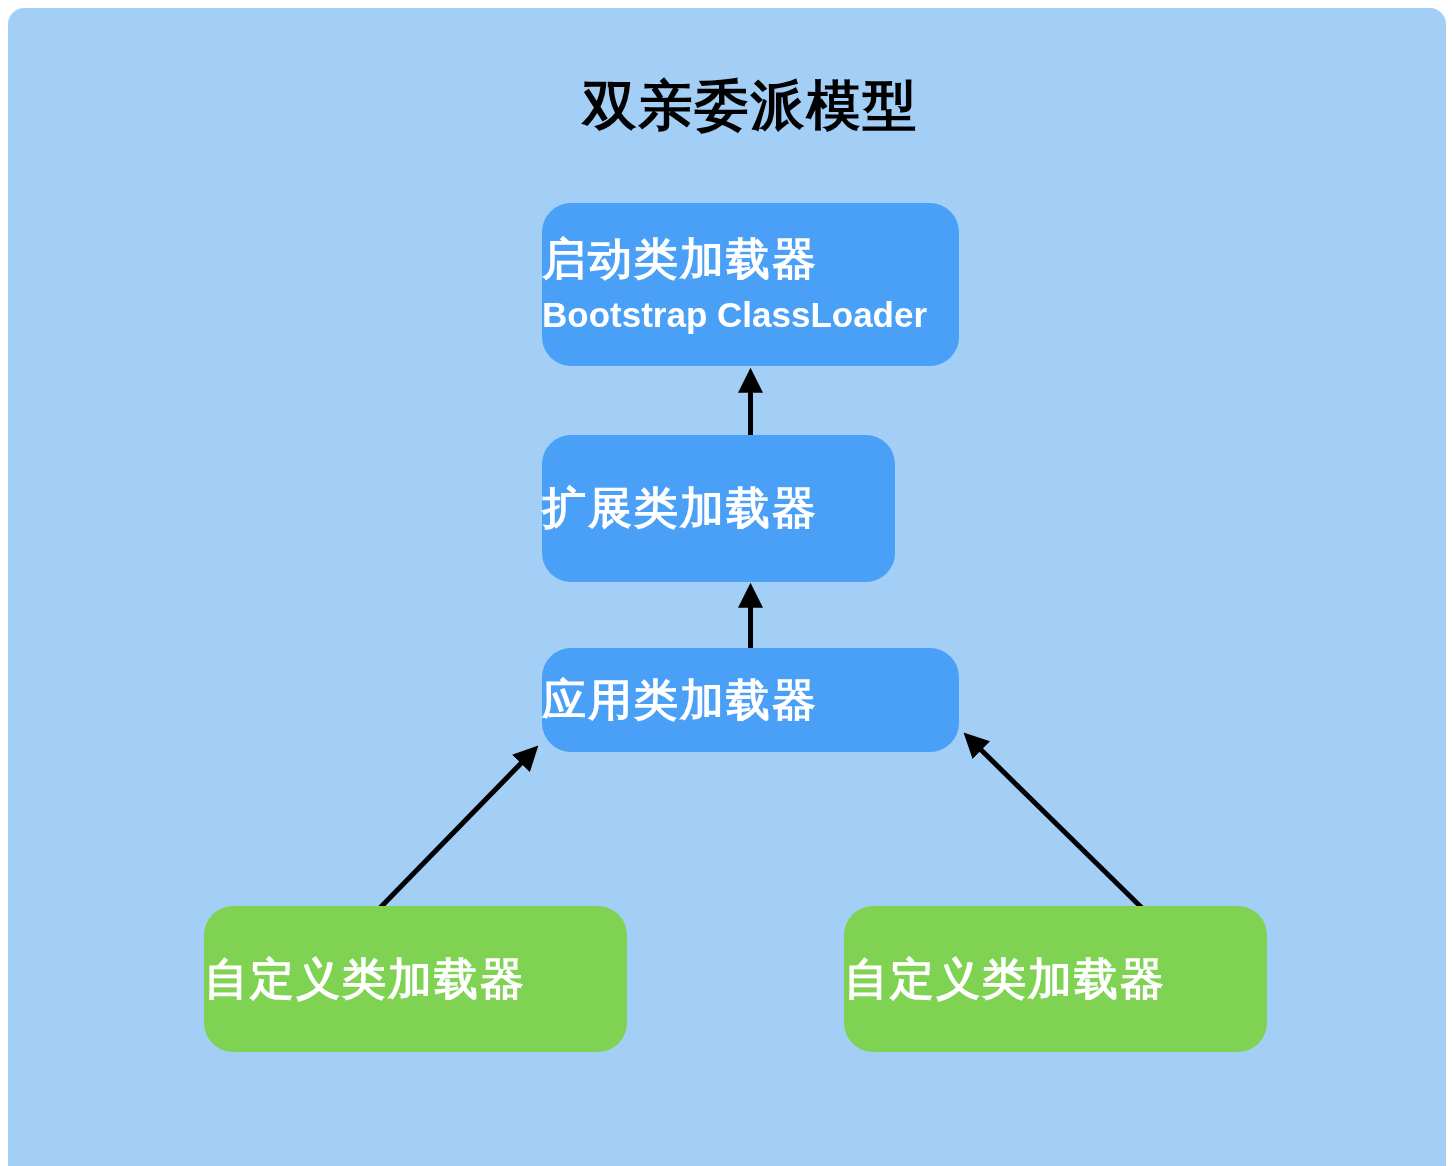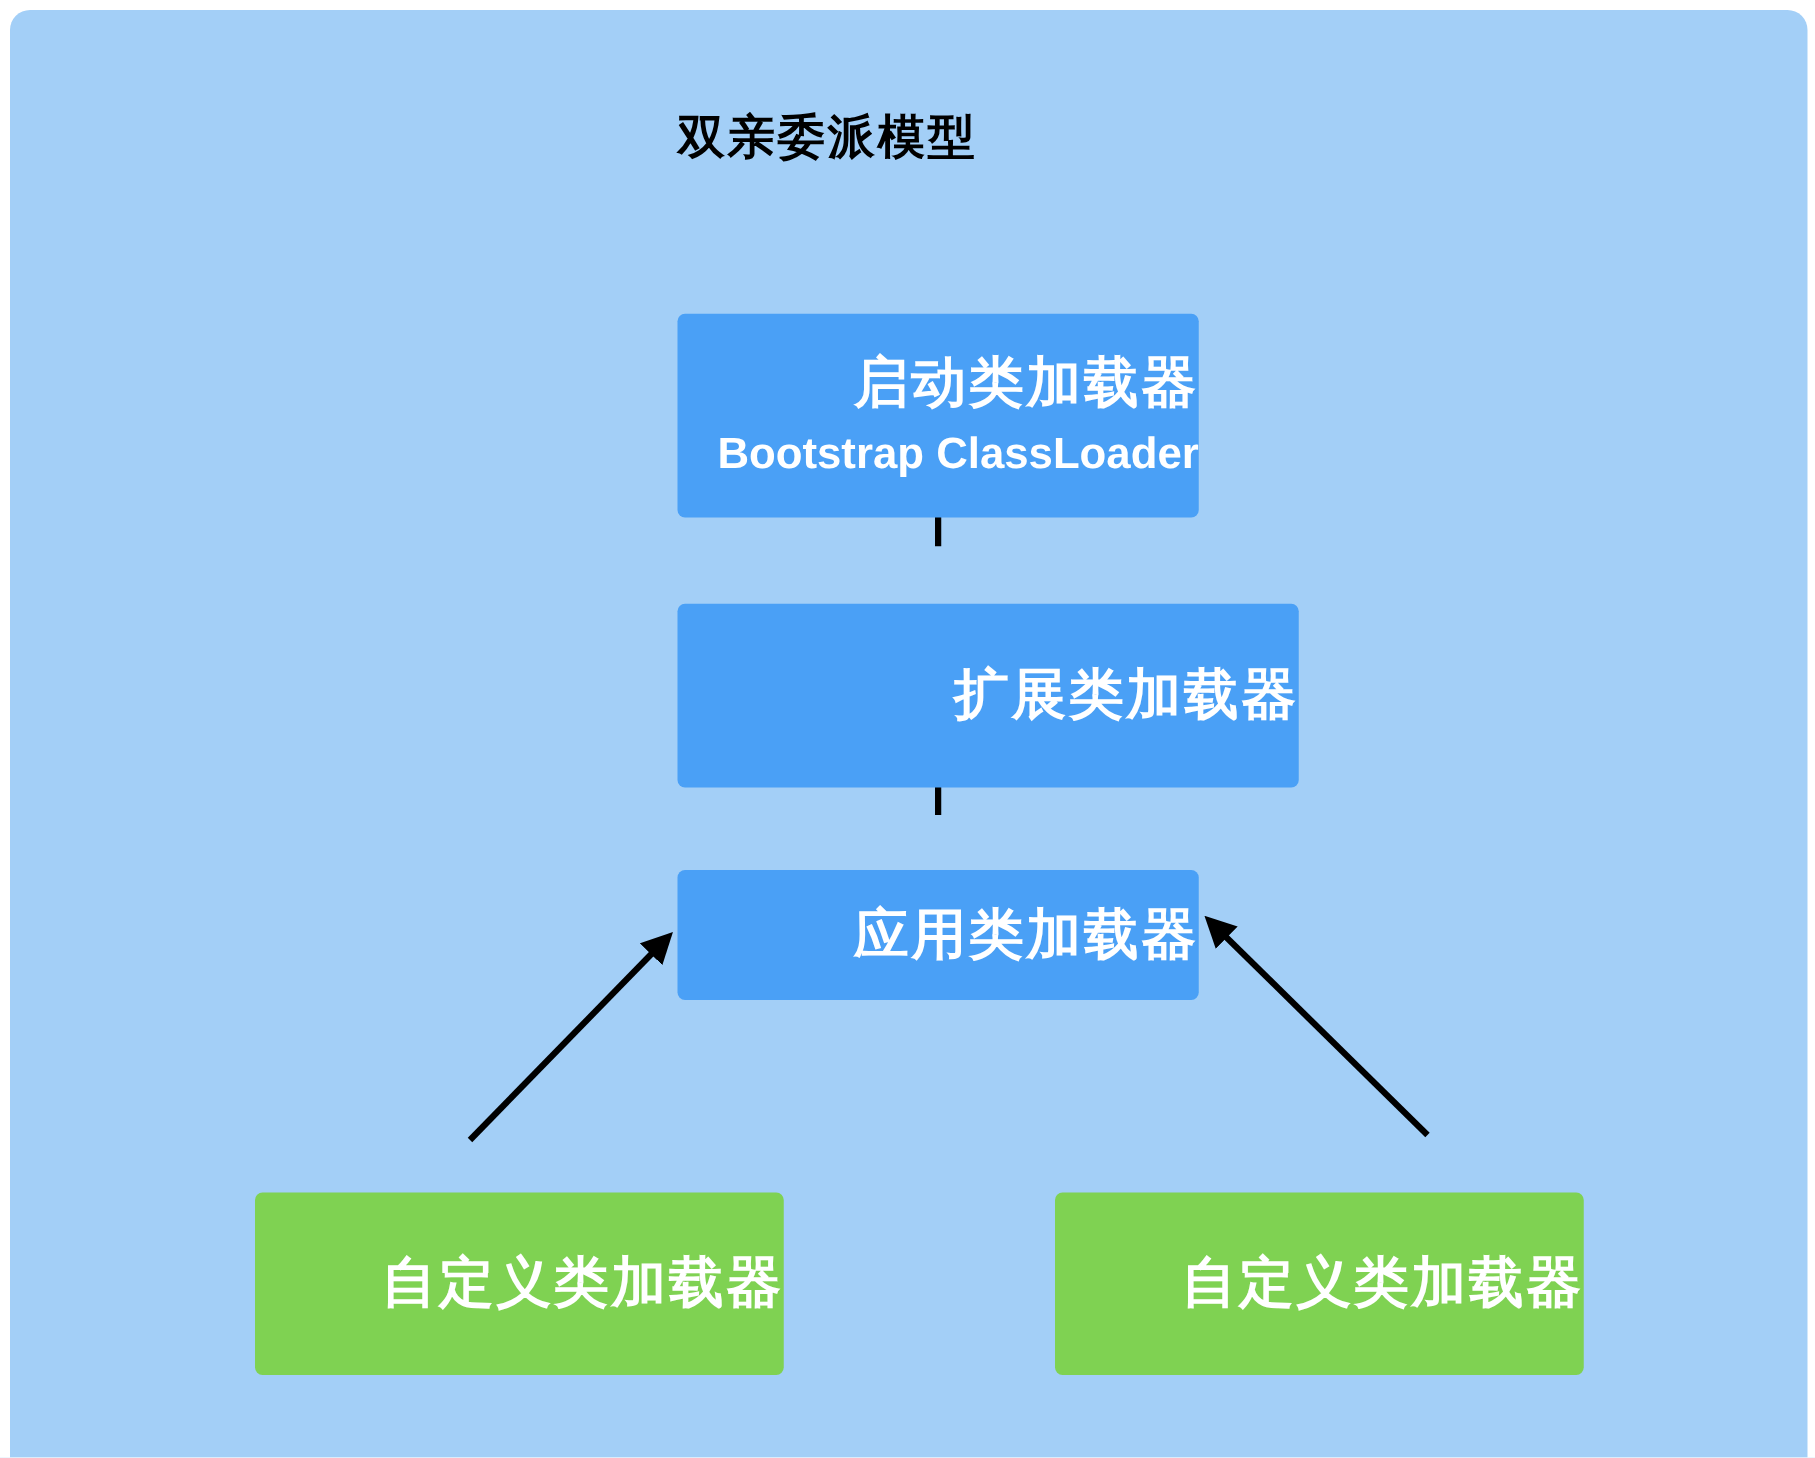--- a/index.html
+++ b/index.html
@@ -24,57 +24,56 @@
     background: var(--page);
   }
   .panel {
     position: absolute;
     left: 8px; right: 6px; top: 8px; bottom: 0;
     background: var(--background);
     border-radius: 16px 16px 0 0;
   }
   .title {
     position: absolute;
-    left: 542px; width: 417px; top: 84px;
-    text-align: left;
-    font-size: 38px;
+    left: 542px; width: 417px; top: 70px;
+    text-align: center;
+    font-size: 54px;
     font-weight: bold;
     color: var(--title-text);
     letter-spacing: 2px;
     white-space: nowrap;
   }
   .node {
     position: absolute;
-    border-radius: 6px;
+    border-radius: 29px;
     display: flex;
     flex-direction: column;
-    align-items: flex-end;
+    align-items: flex-start;
     justify-content: center;
     color: var(--text-on-box);
     text-align: center;
-    margin-top: 48px;
   }
   .node .zh {
     font-size: 44px;
     font-weight: bold;
     line-height: 1.15;
     letter-spacing: 2px;
     white-space: nowrap;
   }
   .node .en {
     font-size: 35px;
     font-weight: bold;
     margin-top: 10px;
     white-space: nowrap;
   }
   .node-blue  { background: var(--blue-box); }
   .node-green { background: var(--green-box); }
 
   .node-bootstrap { left: 542px; top: 203px; width: 417px; height: 163px; }
-  .node-ext       { left: 542px; top: 435px; width: 497px; height: 147px; }
+  .node-ext       { left: 542px; top: 435px; width: 353px; height: 147px; }
   .node-app       { left: 542px; top: 648px; width: 417px; height: 104px; }
   .node-user1     { left: 204px; top: 906px; width: 423px; height: 146px; }
   .node-user2     { left: 844px; top: 906px; width: 423px; height: 146px; }
 
   .arrows {
     position: absolute;
     left: 0; top: 0;
     width: 1452px; height: 1166px;
     pointer-events: none;
   }

